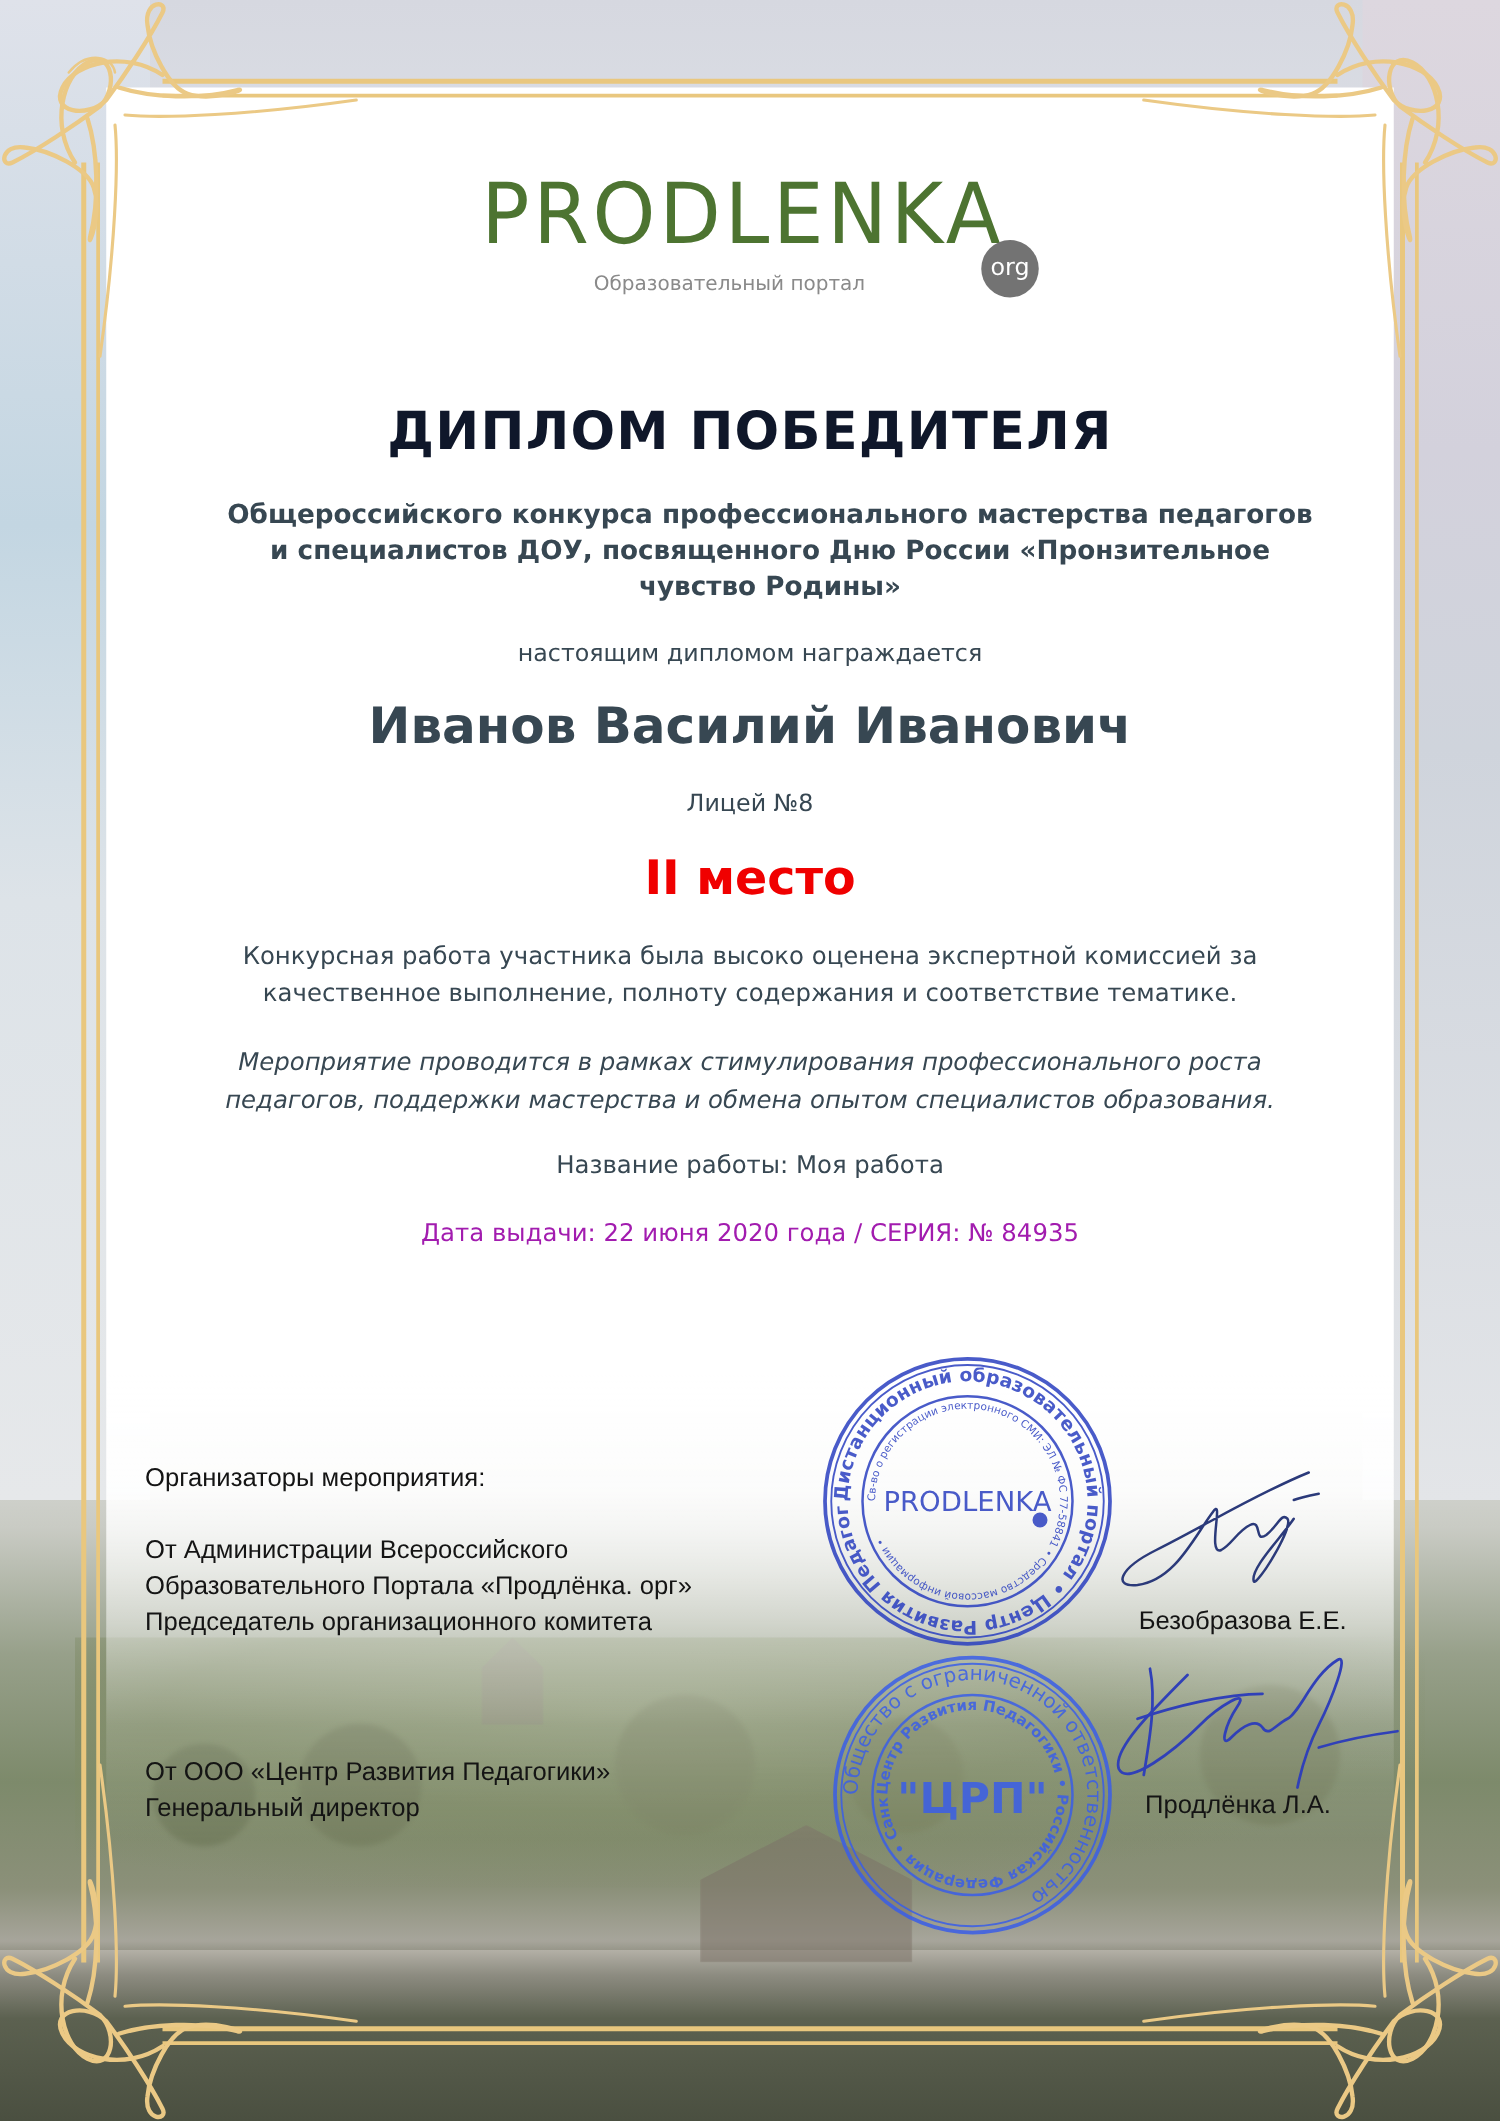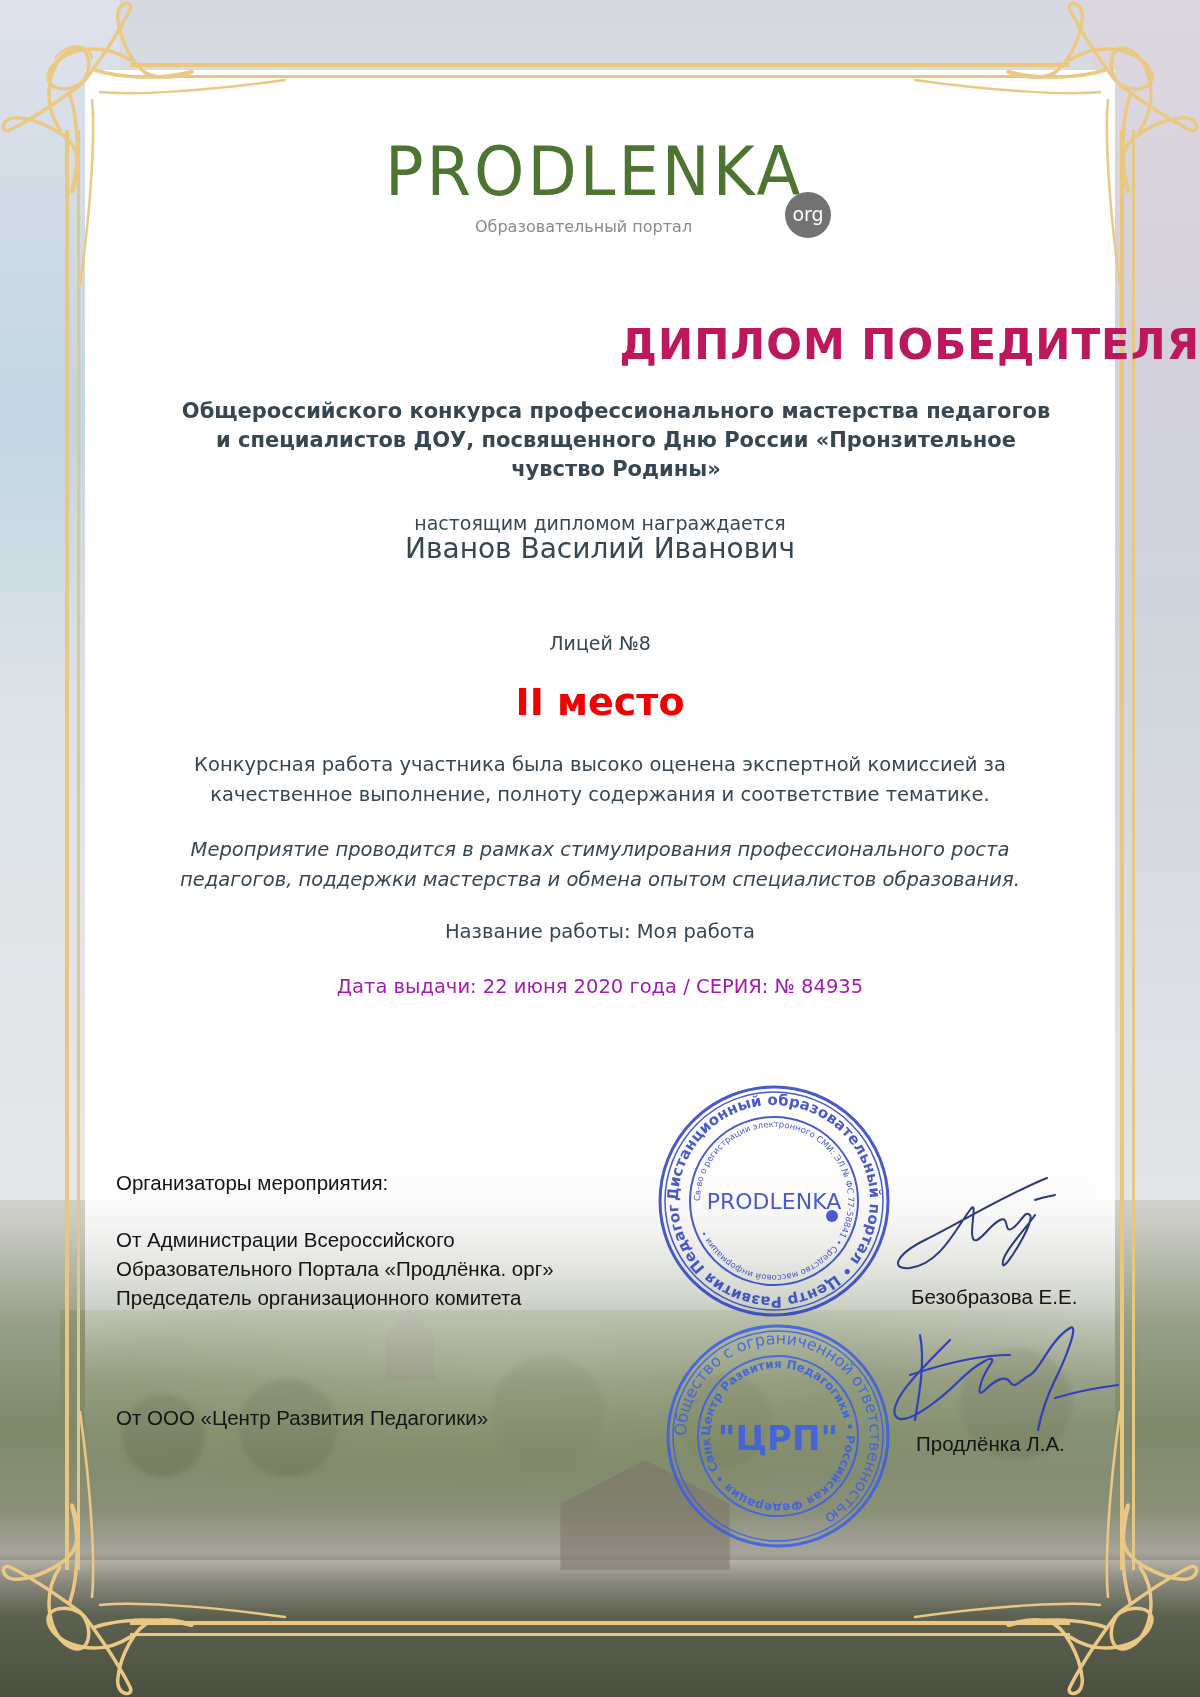--- a/index.html
+++ b/index.html
@@ -105,30 +105,29 @@
   .logo-org {
     position: absolute; left: 400px; top: 52px;
     width: 46px; height: 46px; border-radius: 50%;
     background: #737373; color: #fff;
     font-size: 19px; line-height: 44px; text-align: center;
   }
 
   
   .center { position: absolute; left: 0; width: 1200px; text-align: center; }
   .title {
-    top: 320px; font-size: 42px; font-weight: bold; color: #be185d;
+    top: 320px; font-size: 42px; font-weight: bold; color: #0f172a;
     letter-spacing: 1px;
-    text-align: right;
   }
   .contest {
     top: 397px; left: 160px; width: 880px;
     font-size: 21px; font-weight: bold; color: #374752; line-height: 29px; margin-left: 16px;
   }
   .awarded { top: 512px; font-size: 19px; color: #374752; }
-  .name { top: 532px; font-size: 28px; font-weight: normal; color: #374752; }
+  .name { top: 558px; font-size: 40px; font-weight: bold; color: #374752; }
   .org { top: 632px; font-size: 19px; color: #374752; }
   .place { top: 680px; font-size: 38px; font-weight: bold; color: #f00000; }
   .para {
     left: 150px; width: 900px;
     font-size: 19.5px; color: #374752; line-height: 30px;
   }
   .para-1 { top: 750px; }
   .para-2 { top: 835px; font-style: italic; }
   .work { top: 920px; font-size: 19.5px; color: #374752; }
   .issue { top: 975px; font-size: 19.5px; color: #a21caf; }
@@ -234,20 +233,21 @@
 <div class="center issue">Дата выдачи: 22 июня 2020 года / СЕРИЯ: № 84935</div>
 
 <div class="orgs orgs-head">Организаторы мероприятия:</div>
 <div class="orgs orgs-block-1">
   <div>От Администрации Всероссийского</div>
   <div>Образовательного Портала «Продлёнка. орг»</div>
   <div>Председатель организационного комитета</div>
 </div>
 <div class="orgs orgs-block-2">
   <div>От ООО «Центр Развития Педагогики»</div>
+  <div>Генеральный директор</div>
 </div>
 
 <div class="stamp stamp-1">
   <svg viewBox="0 0 236 236">
     <defs>
       <path id="s1outer" d="M118 118 m -96 0 a 96 96 0 1 1 192 0 a 96 96 0 1 1 -192 0"></path>
       <path id="s1inner" d="M118 118 m -74 0 a 74 74 0 1 1 148 0 a 74 74 0 1 1 -148 0"></path>
     </defs>
     <g fill="none" stroke="#2a3fc0" opacity="0.85">
       <circle cx="118" cy="118" r="114" stroke-width="3"></circle>

